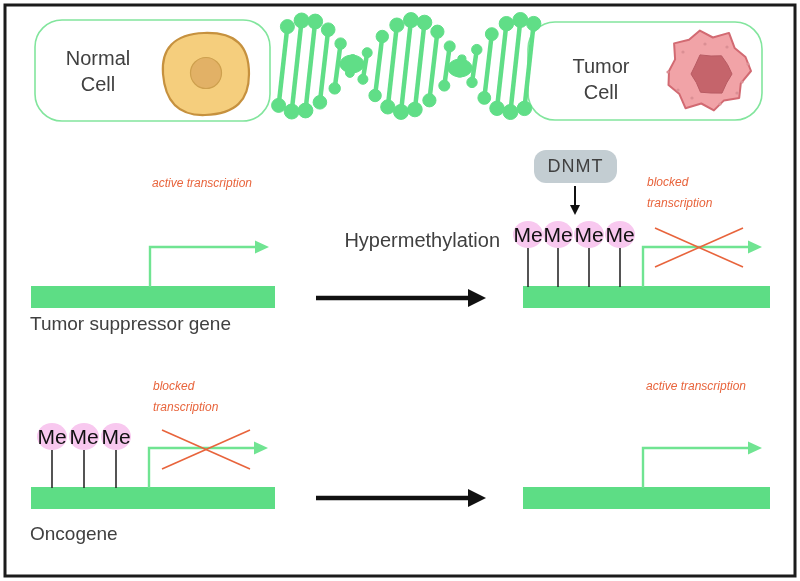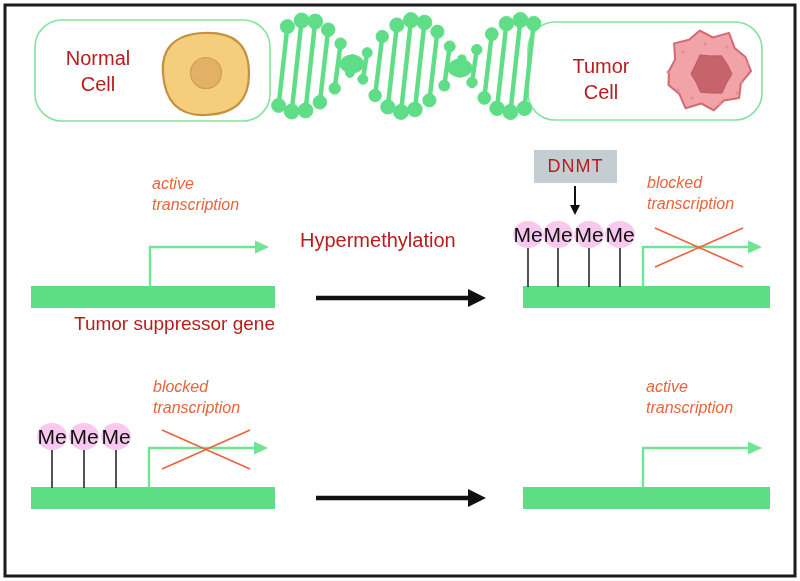--- a/index.html
+++ b/index.html
@@ -1,24 +1,24 @@
 <!DOCTYPE html>
 <html><head>
 <meta charset="utf-8">
 <style>
   html,body{margin:0;padding:0;background:#fff;}
   .stage{position:relative;width:800px;height:581px;background:#fff;overflow:hidden;
          font-family:"Liberation Sans","DejaVu Sans",sans-serif;}
   .art{position:absolute;left:0;top:0;}
-  .lbl{position:absolute;color:#b91c1c;}
+  .lbl{position:absolute;color:#404040;}
   .cell-title{font-size:20px;line-height:26px;text-align:center;}
-  .ann{font-size:16px;line-height:21px;font-style:italic;color:#E8643C;}
-  .proc{font-size:20px;text-align:left;}
-  .gene{font-size:19px;text-align:right;}
-  .dnmt{background:#C3CDD2;border-radius:0;text-align:center;font-size:18px;
+  .ann{font-size:12px;line-height:21px;font-style:italic;color:#E8643C;}
+  .proc{font-size:20px;text-align:right;}
+  .gene{font-size:19px;text-align:left;}
+  .dnmt{background:#C3CDD2;border-radius:12px;text-align:center;font-size:18px;
         letter-spacing:1px;line-height:33px;}
   .me{position:absolute;width:30px;height:27px;border-radius:50%;background:#F8C8EF;
       text-align:center;font-size:21px;line-height:27px;color:#111;}
 </style>
 </head>
 <body>
 
 <div class="stage">
 
   <svg class="art" width="800" height="581" viewBox="0 0 800 581">
@@ -173,18 +173,19 @@
   <div class="lbl ann" style="left:647px;top:172px;width:110px">blocked transcription</div>
   <div class="lbl gene" style="left:30px;top:313px;width:245px">Tumor suppressor gene</div>
 
   <div class="me" style="left:513px;top:221px">Me</div>
   <div class="me" style="left:543px;top:221px">Me</div>
   <div class="me" style="left:574px;top:221px">Me</div>
   <div class="me" style="left:605px;top:221px">Me</div>
 
   <div class="lbl ann" style="left:153px;top:376px;width:110px">blocked transcription</div>
   <div class="lbl ann" style="left:646px;top:376px;width:110px">active transcription</div>
+  <div class="lbl gene" style="left:30px;top:523px;width:245px">Oncogene</div>
 
   <div class="me" style="left:37px;top:423px">Me</div>
   <div class="me" style="left:69px;top:423px">Me</div>
   <div class="me" style="left:101px;top:423px">Me</div>
 
 </div>
 
 </body></html>

